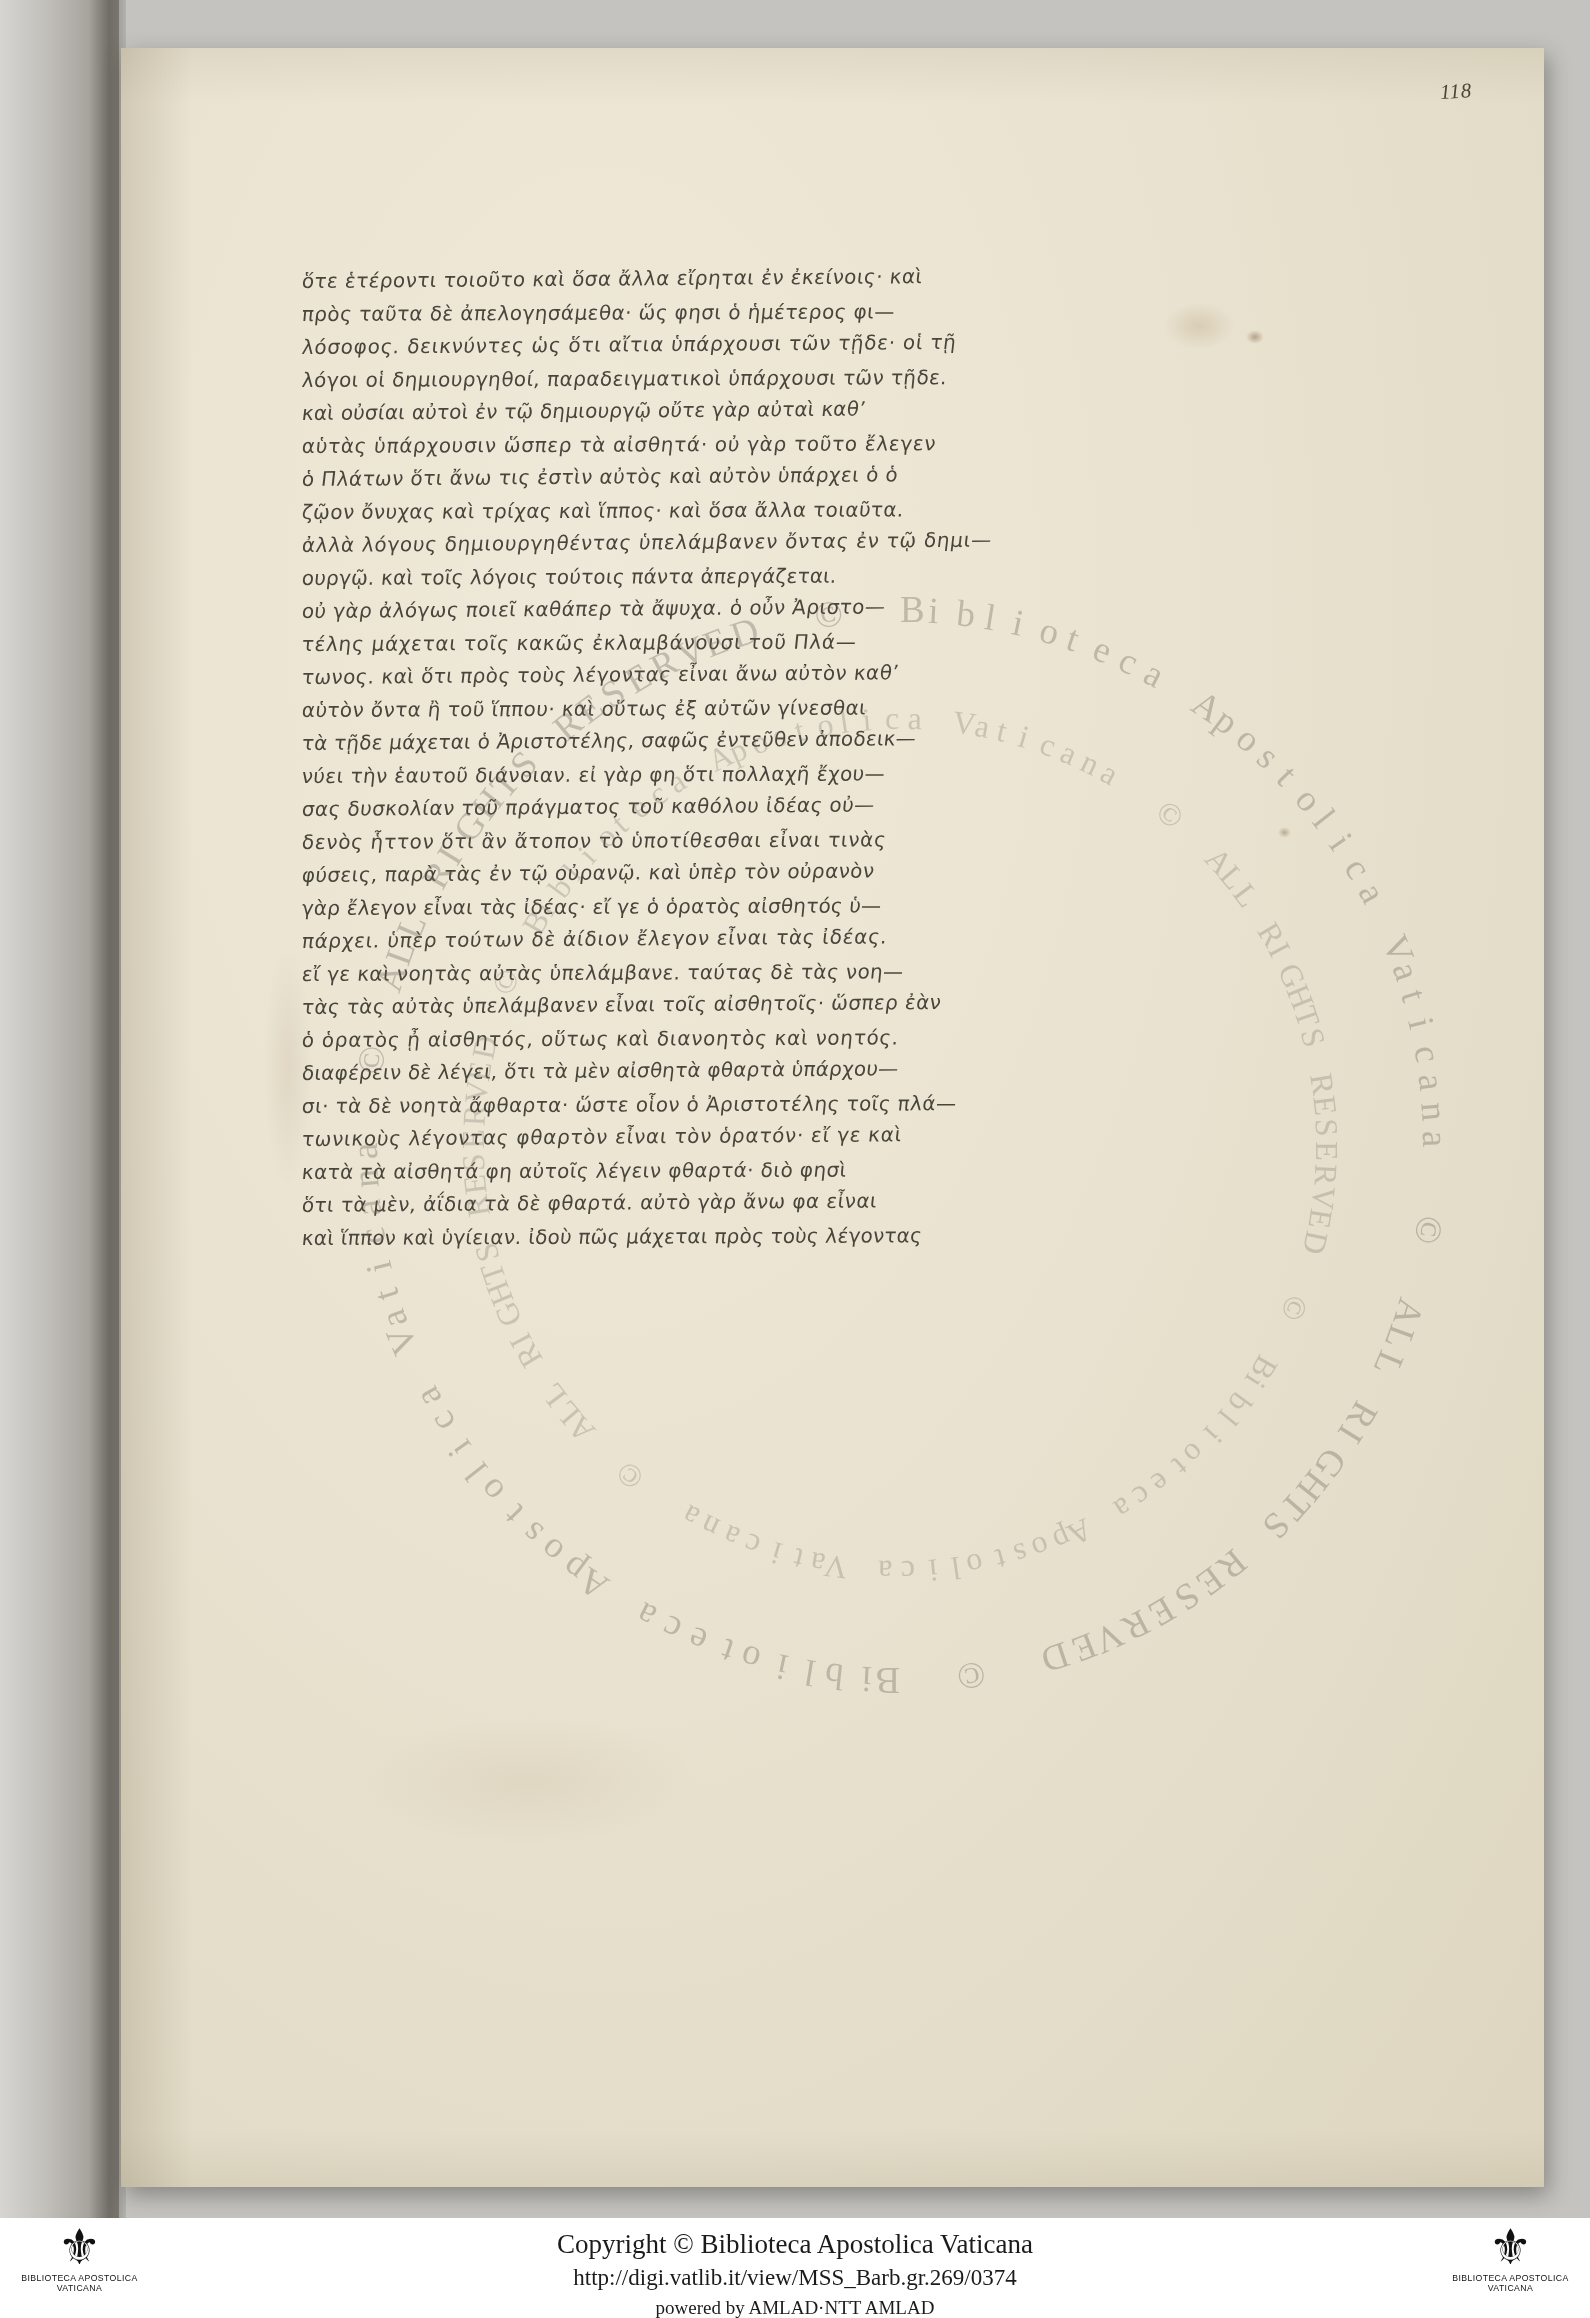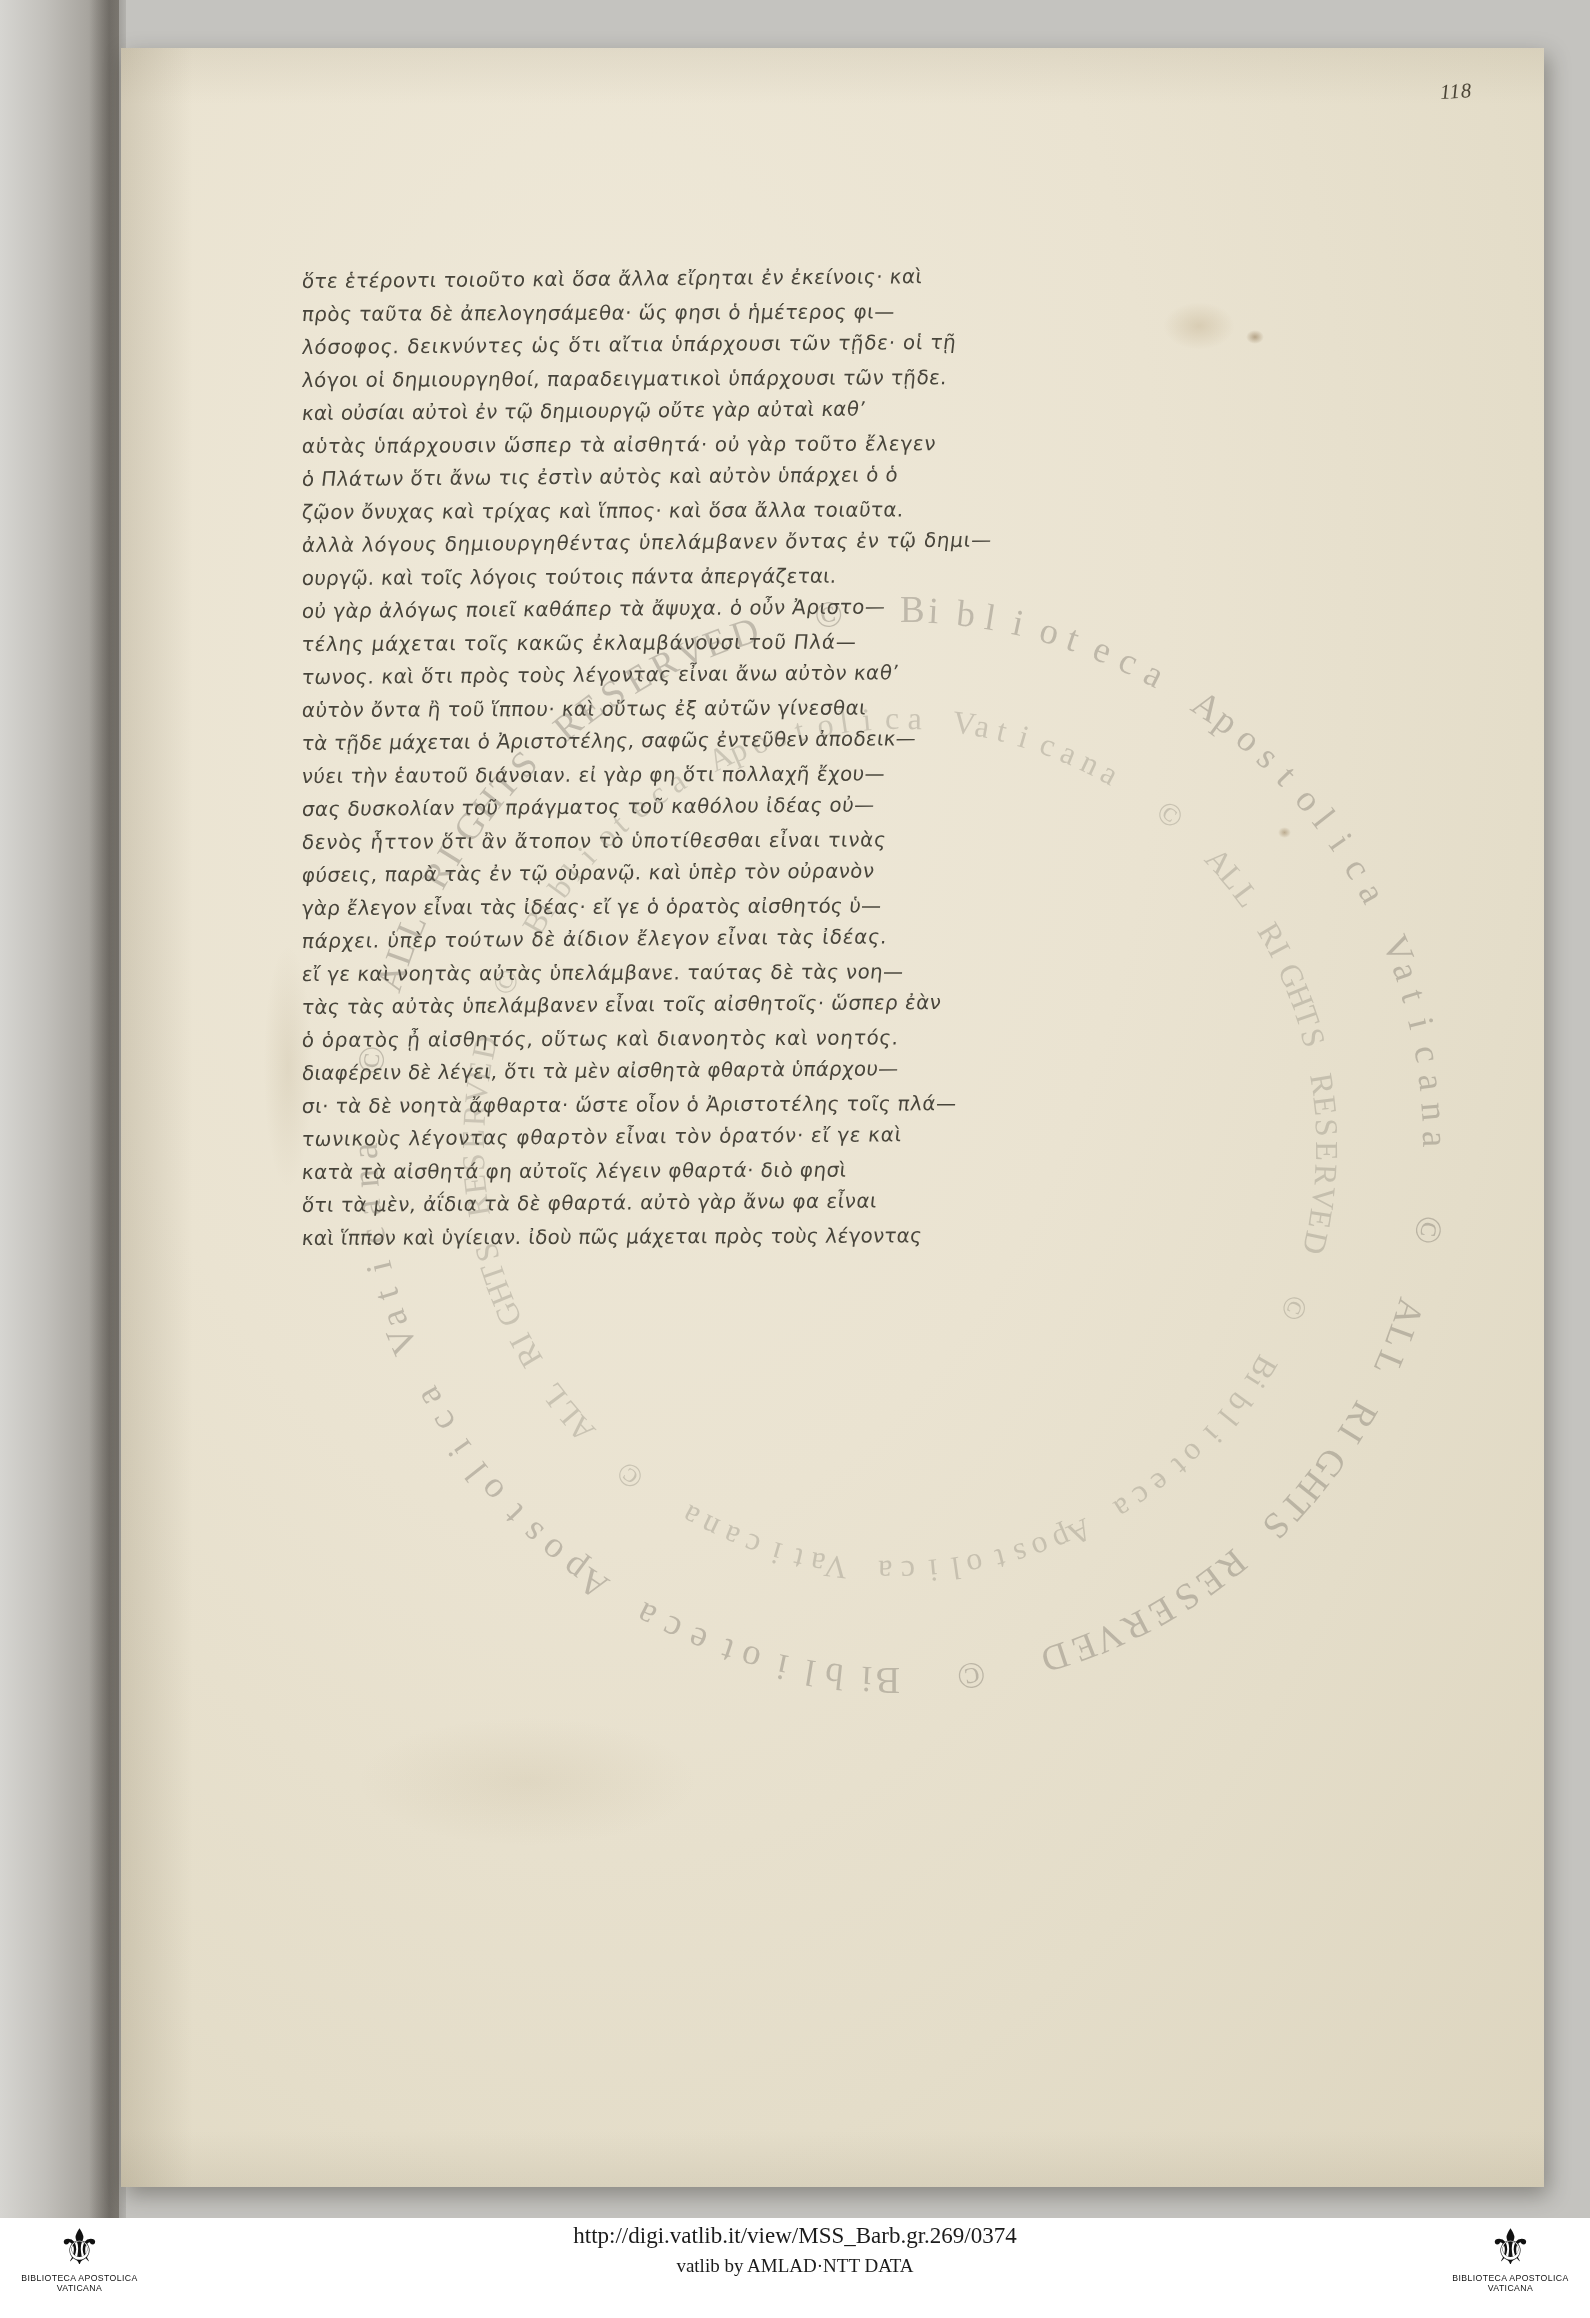--- a/index.html
+++ b/index.html
@@ -455,22 +455,23 @@
 </div>
 
 <div class="footer">
 
   <div class="crest left">
     <div class="crest-glyph">⚜</div>
     <div class="crest-text">BIBLIOTECA APOSTOLICA VATICANA</div>
   </div>
 
   <div class="footer-center">
+    <div class="footer-line1">Copyright © Biblioteca Apostolica Vaticana</div>
     <div class="footer-line2">http://digi.vatlib.it/view/MSS_Barb.gr.269/0374</div>
-    <div class="footer-line3">vatlib by AMLAD·NTT DATA</div>
+    <div class="footer-line3">powered by AMLAD·NTT AMLAD</div>
   </div>
 
   <div class="crest right">
     <div class="crest-glyph">⚜</div>
     <div class="crest-text">BIBLIOTECA APOSTOLICA VATICANA</div>
   </div>
 </div>
 
 
 </body></html>

